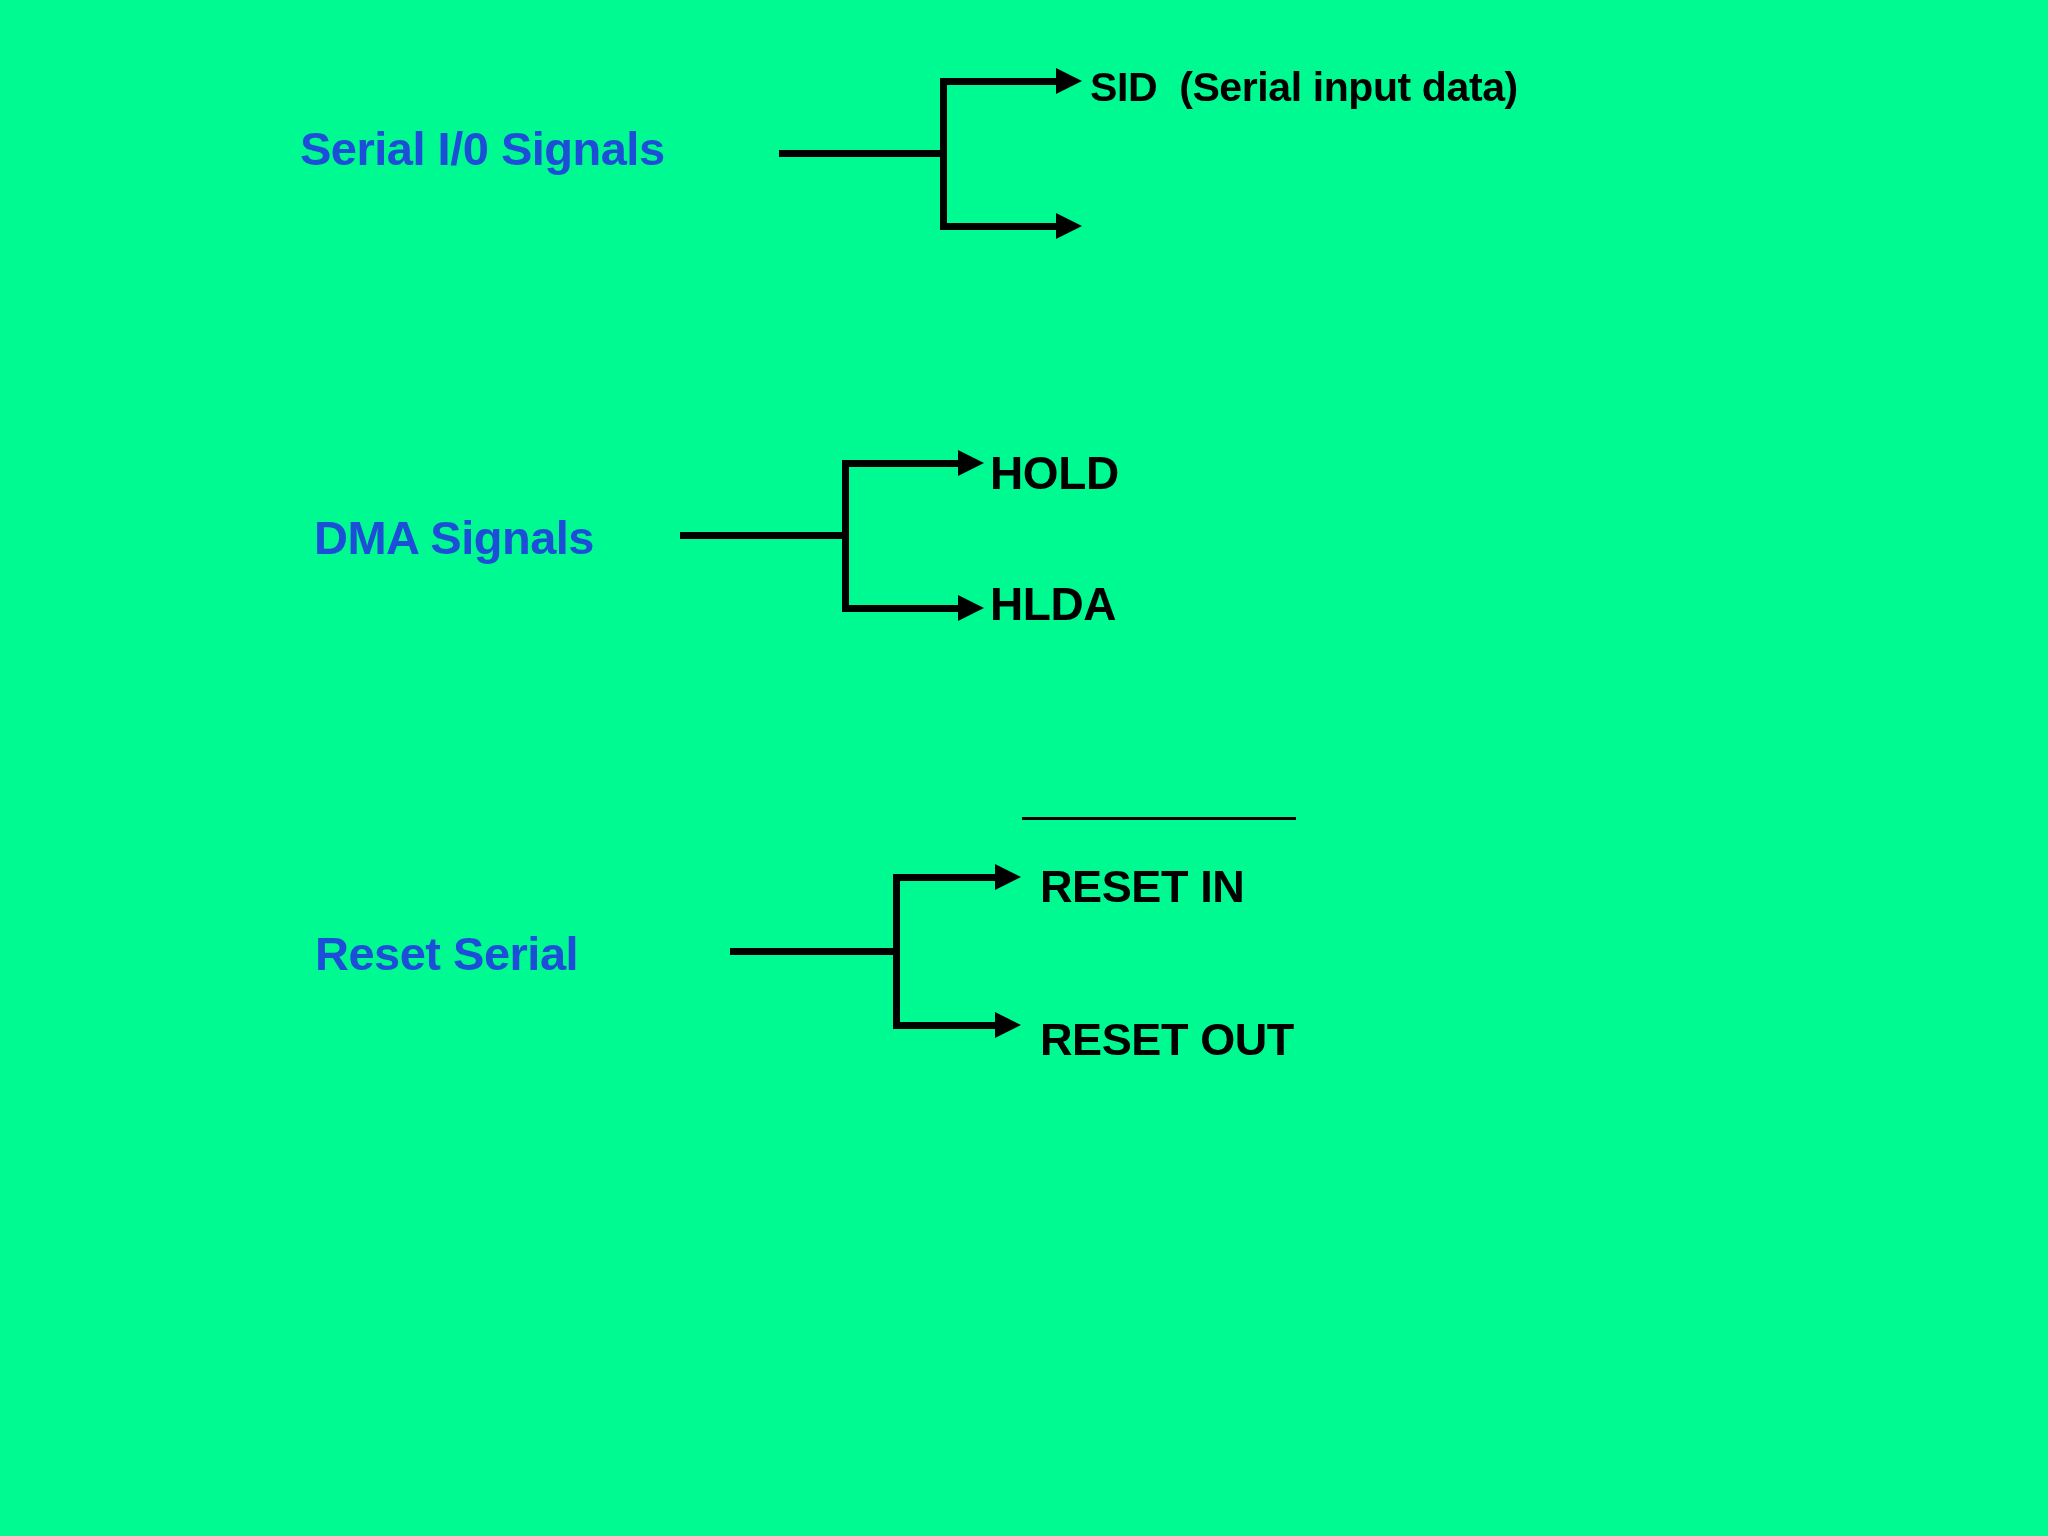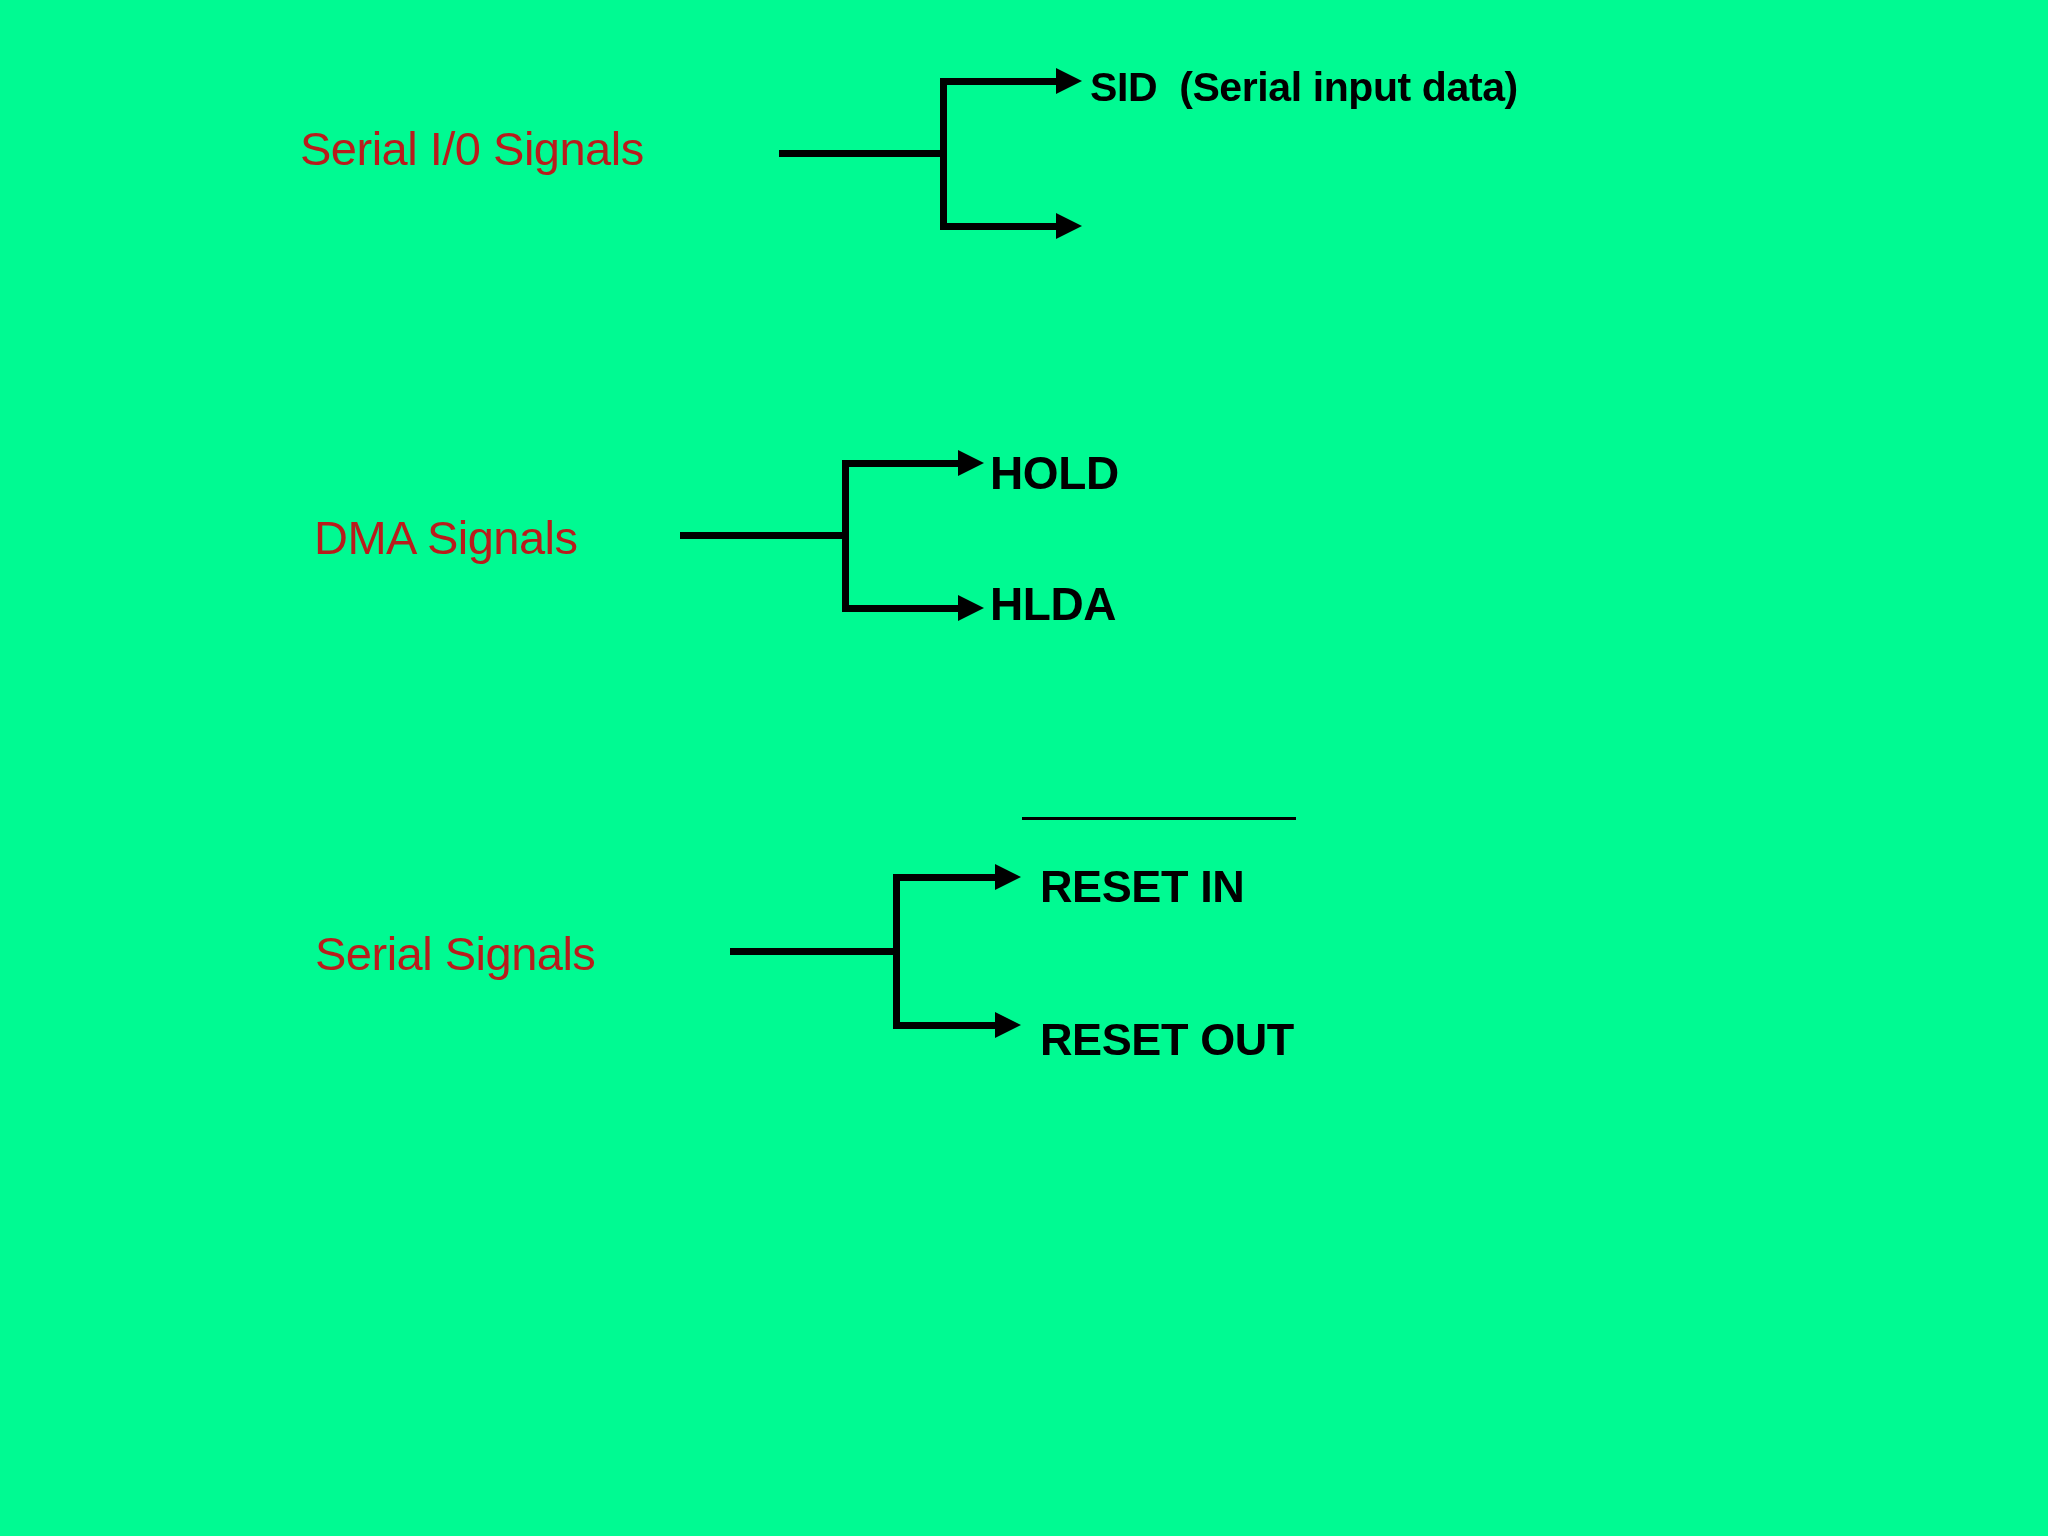--- a/index.html
+++ b/index.html
@@ -20,22 +20,22 @@
     background: #00fa92;
   }
 
   
   .group {
     position: absolute;
   }
 
   .group-label {
     position: absolute;
-    font-weight: normal;
-    color: #b91c1c;
+    font-weight: bold;
+    color: #1d4ed8;
     white-space: pre;
     line-height: 1;
     letter-spacing: -0.5px;
   }
 
   
   .bracket {
     position: absolute;
   }
   .seg {
@@ -110,21 +110,21 @@
       <div class="arrowhead" style="left:958px; top:175px;"></div>
     </div>
 
     <div class="branch-label" style="left:990px; top:18px; font-size:46px;">HOLD</div>
 
     <div class="branch-label" style="left:990px; top:149px; font-size:46px;">HLDA</div>
   </div>
 
   <div class="group" style="left:0; top:790px; width:2048px; height:260px;">
 
-    <div class="group-label" style="left:315px; top:140px; font-size:47px;">Serial Signals</div>
+    <div class="group-label" style="left:315px; top:140px; font-size:47px;">Reset Serial</div>
 
     <div class="bracket">
       <div class="seg seg-h" style="left:730px; top:158px; width:165px;"></div>
       <div class="seg seg-v" style="left:893px; top:84px; height:155px;"></div>
       <div class="seg seg-h" style="left:893px; top:84px; width:110px;"></div>
       <div class="arrowhead" style="left:995px; top:74px;"></div>
       <div class="seg seg-h" style="left:893px; top:232px; width:110px;"></div>
       <div class="arrowhead" style="left:995px; top:222px;"></div>
     </div>
 

